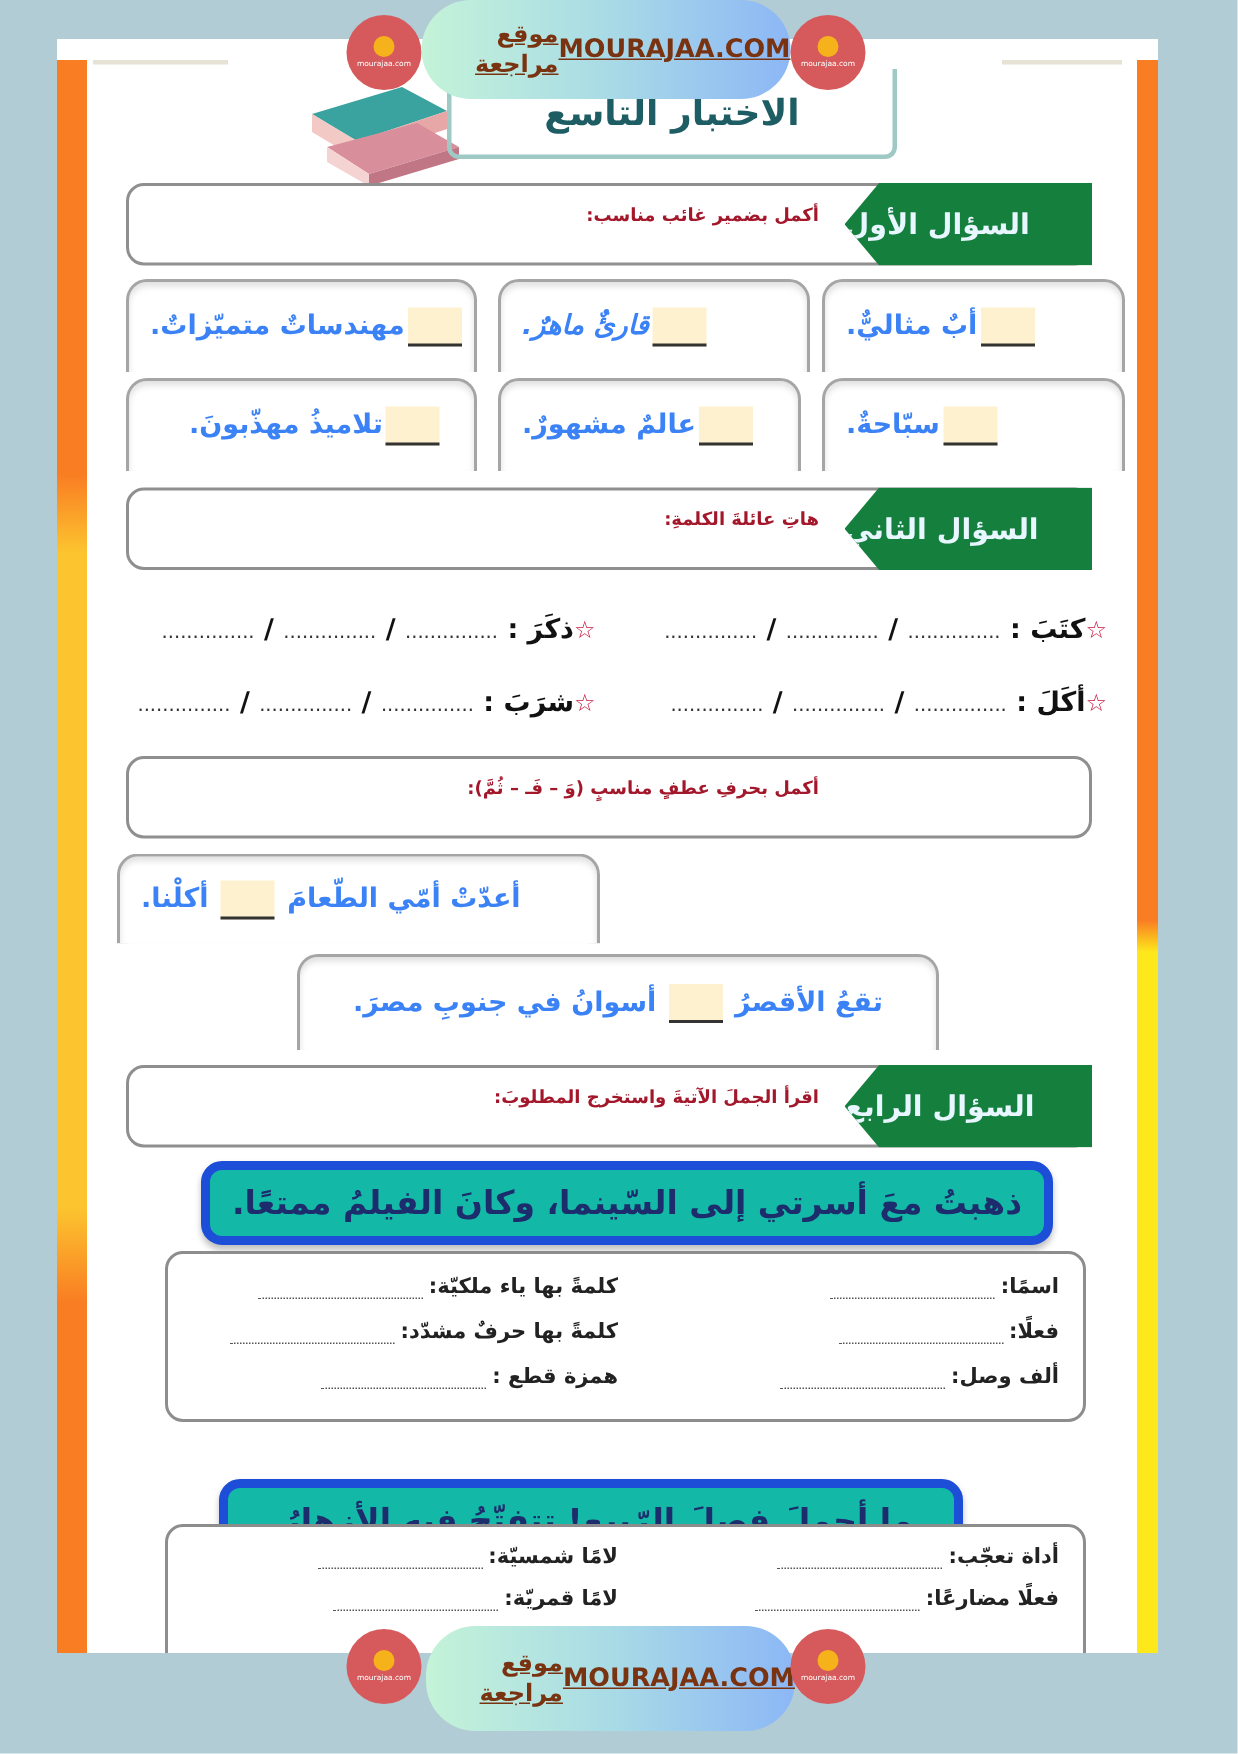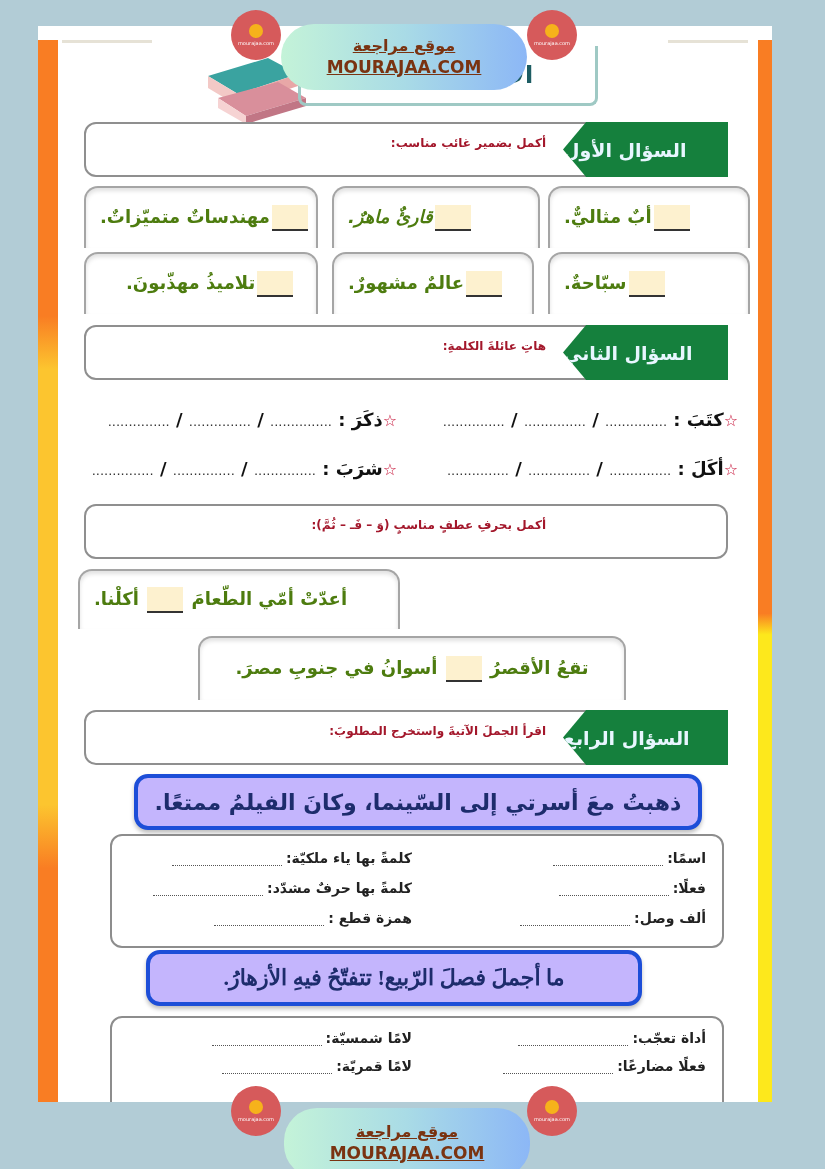--- a/index.html
+++ b/index.html
@@ -49,56 +49,55 @@
     position: absolute; right: 180px; top: 12px; font-size: 12px; font-weight: bold;
     color: #a3172b; direction: rtl; white-space: nowrap;
   }
 
   
   .card {
     position: absolute; background: #fff; border: 2px solid #a5a5a5; border-bottom: none;
     border-radius: 14px 14px 0 0; display: flex; align-items: center; justify-content: flex-end;
     padding: 0 14px; direction: rtl; box-shadow: inset 0 3px 4px rgba(0,0,0,0.12);
   }
-  .card .txt { font-size: 18px; font-weight: bold; color: #4d7c0f; white-space: nowrap; }
+  .card .txt { font-size: 18px; font-weight: bold; color: #3b82f6; white-space: nowrap; }
   .blank {
     display: inline-block; width: 36px; height: 26px; background: #fdf1cf;
     border-bottom: 2px solid #333; vertical-align: middle; margin: 0 2px;
   }
 
   
   .fam-row {
     position: absolute; font-size: 18px; font-weight: bold; color: #111; direction: rtl; white-space: nowrap;
   }
   .star { color: #c8193d; font-size: 16px; }
   .dots { letter-spacing: 1px; color: #333; font-weight: normal; font-size: 13px; }
 
   
   .sentence-box {
-    position: absolute; border: 4px solid #1d4ed8; border-radius: 14px; background: #c4b5fd;
+    position: absolute; border: 6px solid #1d4ed8; border-radius: 14px; background: #14b8a6;
     box-shadow: 0 3px 4px rgba(0,0,0,0.25); display: flex; align-items: center; justify-content: center;
     direction: rtl;
   }
   .sentence-box span { font-size: 22px; font-weight: bold; color: #1d2c6c; }
   .extract-box {
     position: absolute; border: 2px solid #8d8d8d; border-radius: 12px; background: #fff;
     direction: rtl;
   }
   .ex-item {
     position: absolute; font-size: 14px; font-weight: bold; color: #222; white-space: nowrap; direction: rtl;
   }
   .ex-line { display: inline-block; width: 110px; border-bottom: 1px dotted #555; margin-right: 4px; vertical-align: bottom; }
 
   
   .wm-pill {
     position: absolute; width: 246px; height: 66px; border-radius: 33px;
     background: linear-gradient(to right, #c4f3d8, #a9dbe6, #8cb7f6);
-    display: flex; flex-direction: column; align-items: center; justify-content: center;
+    display: flex; flex-direction: row; align-items: center; justify-content: center;
     z-index: 10;
-    margin-top: 24px;
   }
   .wm-pill .ar { font-size: 16px; font-weight: bold; color: #7a3311; text-decoration: underline; direction: rtl; line-height: 20px; }
   .wm-pill .en { font-size: 17px; font-weight: bold; color: #7a3311; text-decoration: underline; line-height: 22px; }
   .wm-badge {
     position: absolute; width: 50px; height: 50px; border-radius: 50%; background: #d65a5b; z-index: 10;
     display: flex; flex-direction: column; align-items: center; justify-content: center;
   }
   .wm-badge .logo { width: 14px; height: 14px; border-radius: 50%; background: #f6b21b; }
   .wm-badge .t { font-size: 5px; color: #fff; margin-top: 2px; }
 </style>
@@ -199,21 +198,21 @@
   </div>
   <div class="extract-box" style="left:72px; top:808px; width:614px; height:114px;">
     <div class="ex-item" style="right:16px; top:14px;text-align:center;"><span>اسمًا:</span><span class="ex-line"></span></div>
     <div class="ex-item" style="right:16px; top:44px;"><span>فعلًا:</span><span class="ex-line"></span></div>
     <div class="ex-item" style="right:16px; top:74px;"><span>ألف وصل:</span><span class="ex-line"></span></div>
     <div class="ex-item" style="right:310px; top:14px;"><span>كلمةً بها ياء ملكيّة:</span><span class="ex-line"></span></div>
     <div class="ex-item" style="right:310px; top:44px;"><span>كلمةً بها حرفٌ مشدّد:</span><span class="ex-line"></span></div>
     <div class="ex-item" style="right:310px; top:74px;"><span>همزة قطع :</span><span class="ex-line"></span></div>
   </div>
 
-  <div class="sentence-box" style="left:108px; top:924px; width:496px; height:56px;font-family:Liberation Serif, serif;">
+  <div class="sentence-box" style="left:108px; top:960px; width:496px; height:56px;">
     <span>ما أجملَ فصلَ الرّبيع! تتفتّحُ فيهِ الأزهارُ.</span>
   </div>
   <div class="extract-box" style="left:72px; top:990px; width:614px; height:110px;">
     <div class="ex-item" style="right:16px; top:12px;"><span>أداة تعجّب:</span><span class="ex-line"></span></div>
     <div class="ex-item" style="right:16px; top:40px;"><span>فعلًا مضارعًا:</span><span class="ex-line"></span></div>
     <div class="ex-item" style="right:310px; top:12px;"><span>لامًا شمسيّة:</span><span class="ex-line"></span></div>
     <div class="ex-item" style="right:310px; top:40px;"><span>لامًا قمريّة:</span><span class="ex-line"></span></div>
   </div>
 </div>
 

